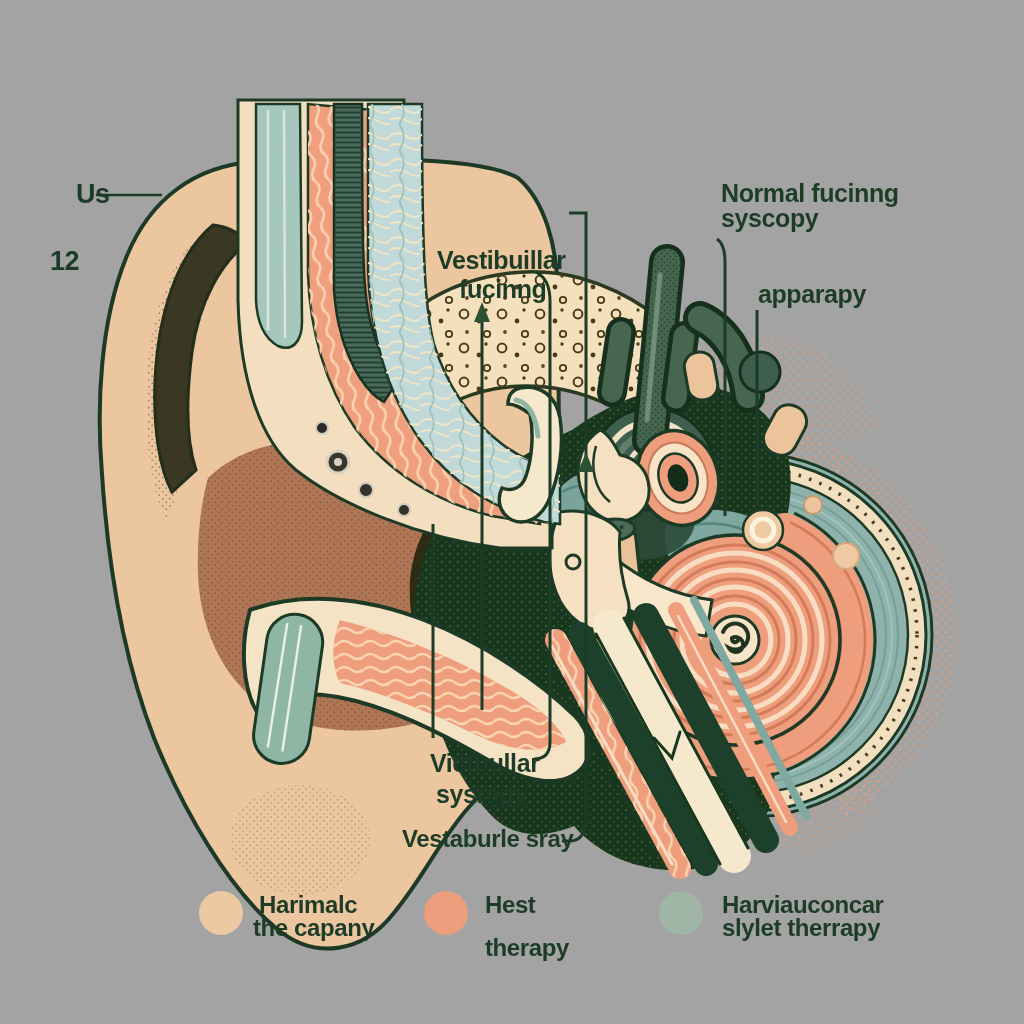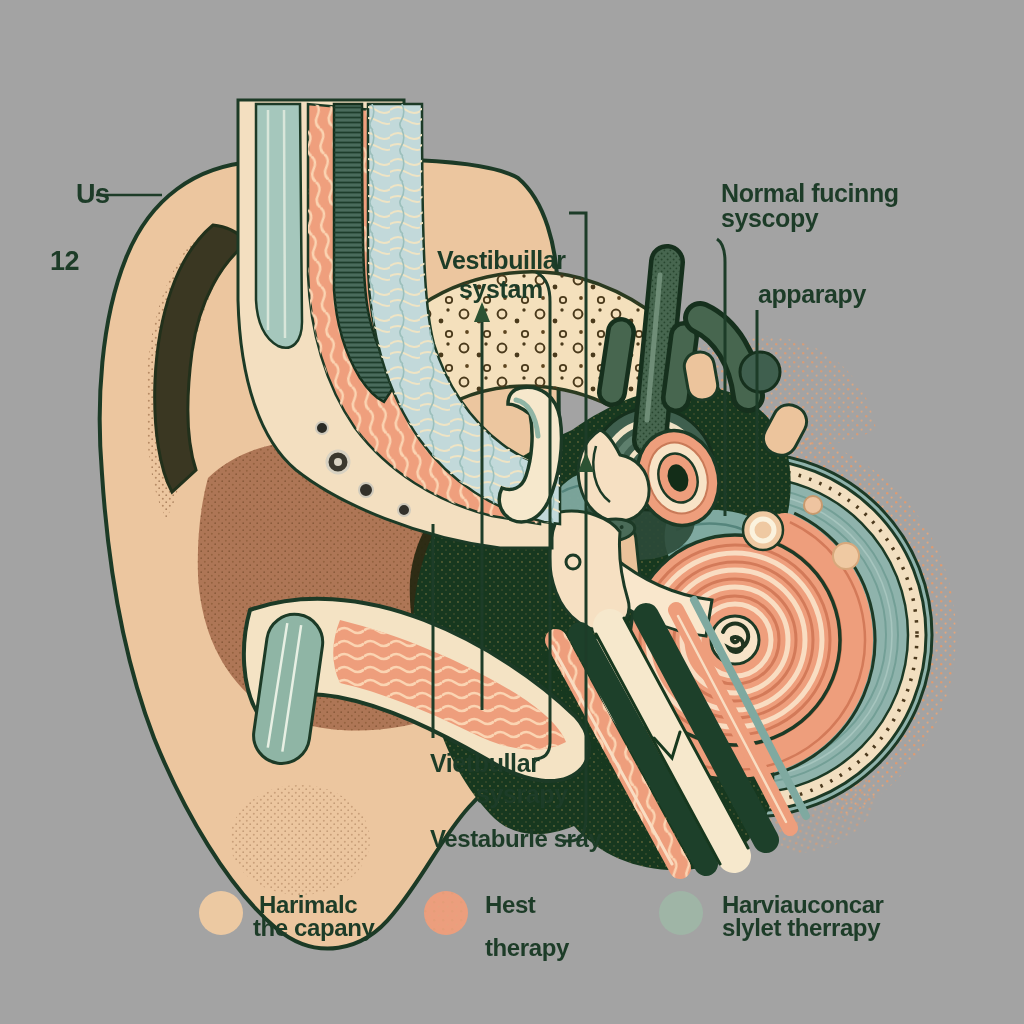--- a/index.html
+++ b/index.html
@@ -319,31 +319,31 @@
     <circle cx="446" cy="913" r="22" fill="url(#pat-stipple-pink)" opacity="0.5"></circle>
     <circle cx="681" cy="913" r="22" fill="#9fb5a6"></circle>
   </g>
 </svg>
 
 <div class="lbl lbl-lg" style="left:76px;top:180px;">Us</div>
 <div class="lbl lbl-lg" style="left:50px;top:247px;">12</div>
 
 
 <div class="lbl lbl-md" style="left:437px;top:247px;">Vestibuillar</div>
-<div class="lbl lbl-md" style="left:459px;top:276px;">systam</div>
+<div class="lbl lbl-md" style="left:459px;top:276px;">fucinng</div>
 
 <div class="lbl lbl-md" style="left:721px;top:180px;">Normal fucinng</div>
 <div class="lbl lbl-md" style="left:721px;top:205px;">syscopy</div>
 
 <div class="lbl lbl-md" style="left:758px;top:281px;">apparapy</div>
 
 <div class="lbl lbl-md" style="left:430px;top:750px;text-align:right;">Vietbullar</div>
-<div class="lbl lbl-md" style="left:436px;top:781px;margin-left:40px;">sysrapy</div>
-
-<div class="lbl" style="left:402px;top:826px;font-size:24px;margin-left:28px;">Vestaburle sray</div>
+<div class="lbl lbl-md" style="left:436px;top:781px;">sysrapy</div>
+
+<div class="lbl" style="left:402px;top:826px;font-size:24px;">Vestaburle sray</div>
 
 <div class="lbl legend-text" style="left:259px;top:892px;">Harimalc</div>
 <div class="lbl legend-text" style="left:253px;top:915px;text-align:right;">the capany</div>
 
 <div class="lbl legend-text" style="left:485px;top:892px;">Hest</div>
 <div class="lbl legend-text" style="left:485px;top:915px;margin-top:20px;">therapy</div>
 
 <div class="lbl legend-text" style="left:722px;top:892px;">Harviauconcar</div>
 <div class="lbl legend-text" style="left:722px;top:915px;">slylet therrapy</div>
 

